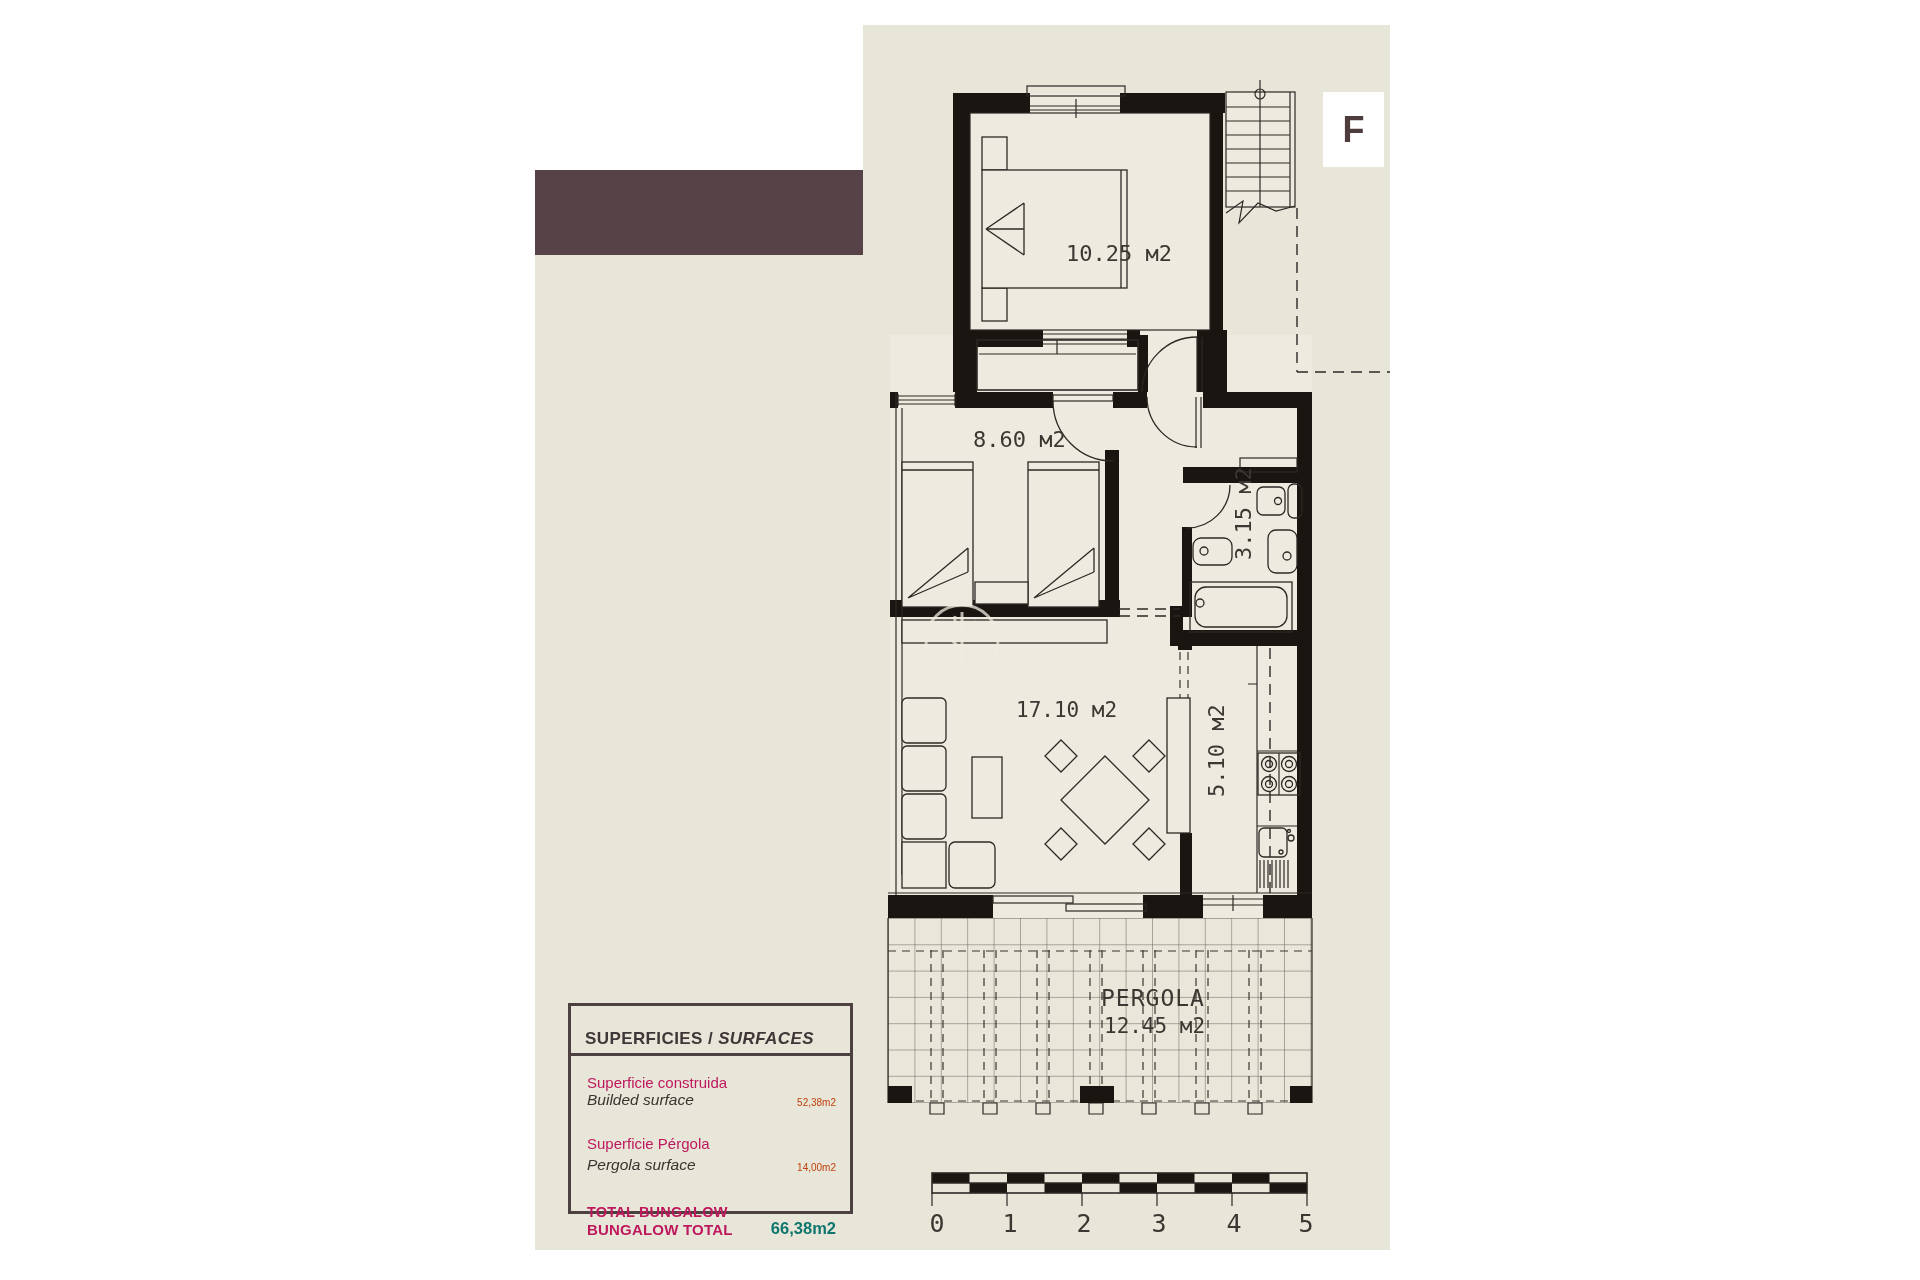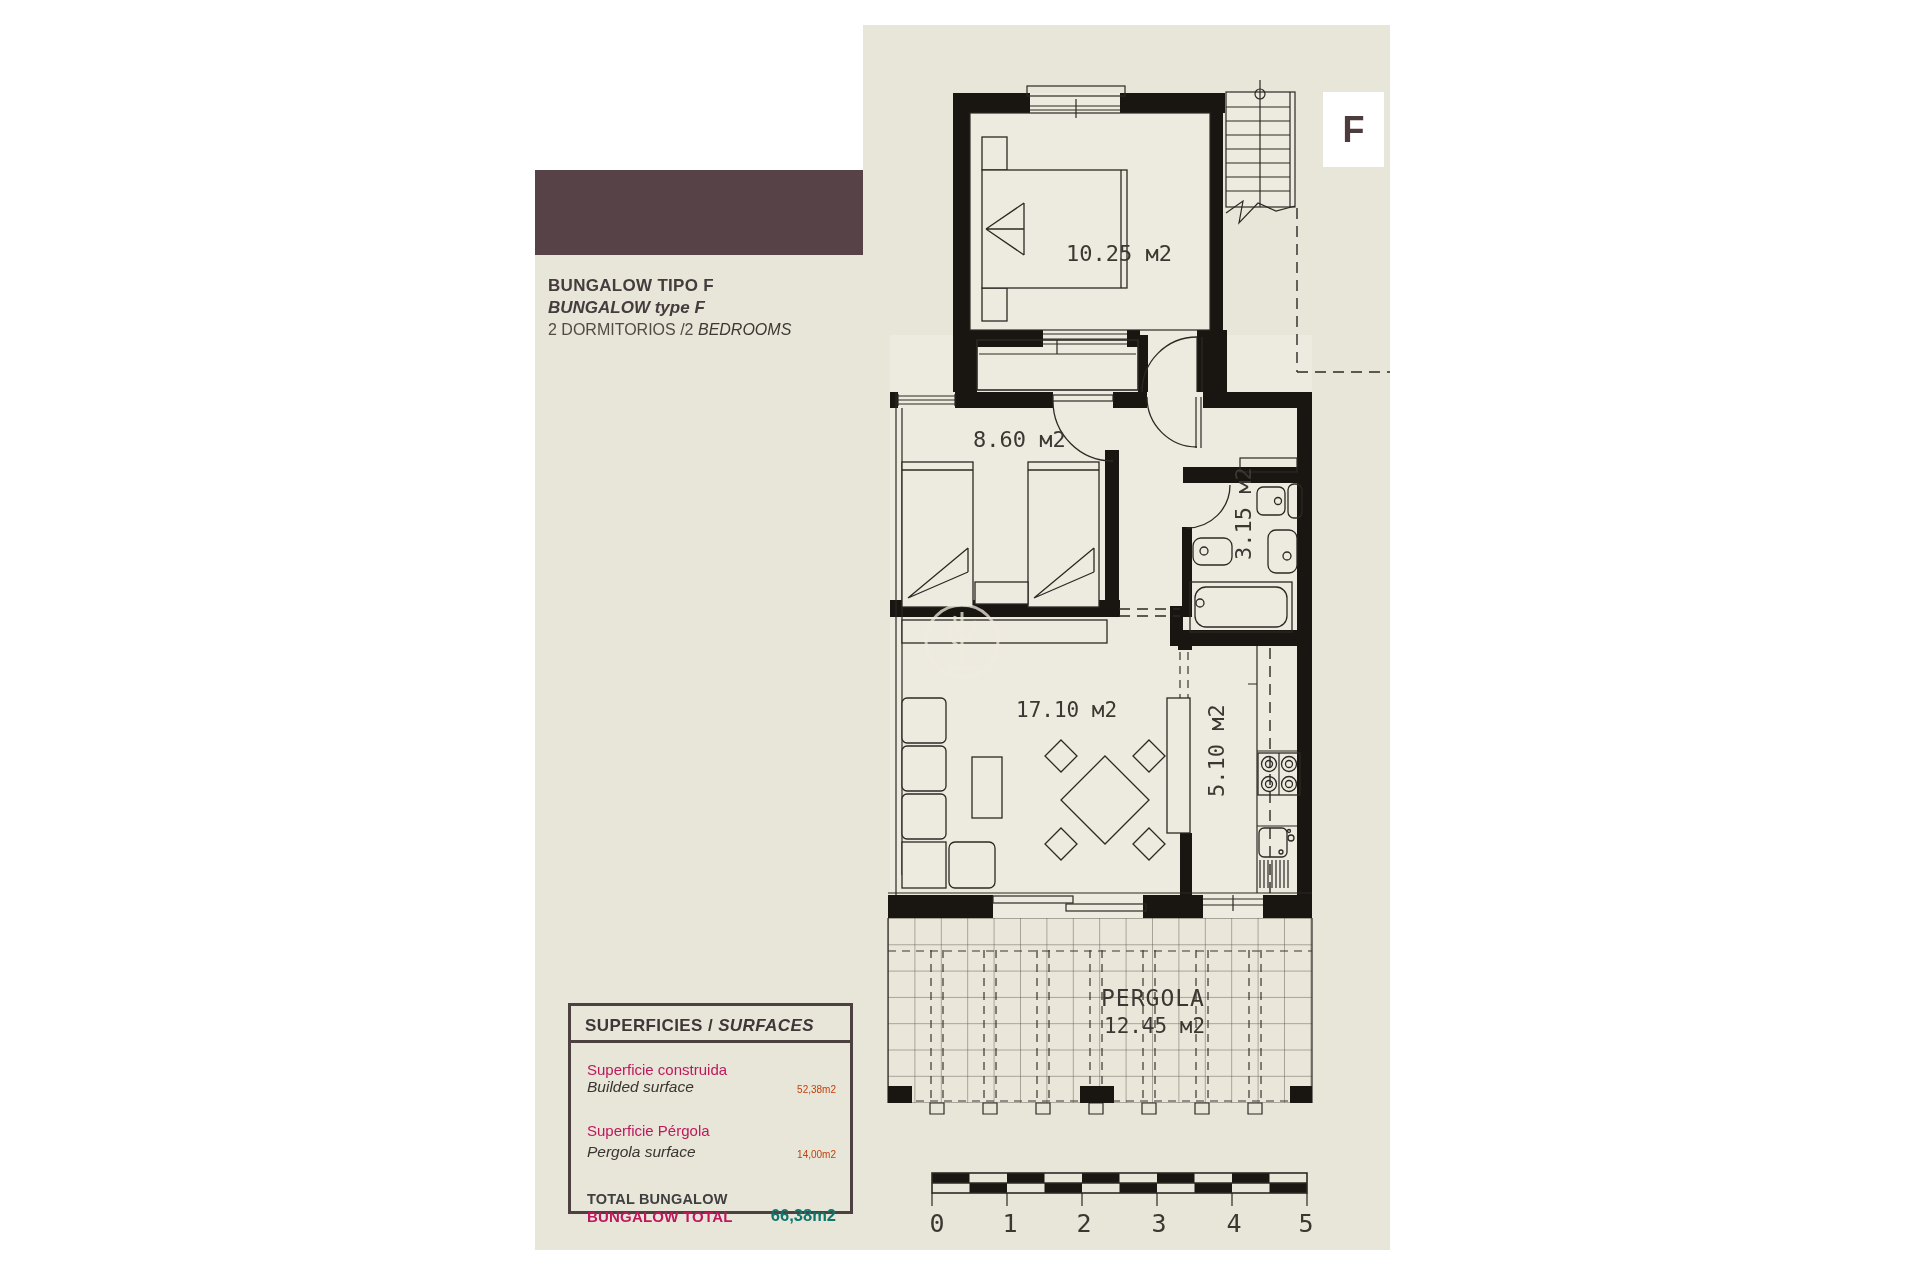--- a/index.html
+++ b/index.html
@@ -10,30 +10,30 @@
   .title-block{position:absolute;left:548px;top:276px;color:#453c3e;}
   .title-line1{font-size:17px;font-weight:bold;letter-spacing:.3px;}
   .title-line2{font-size:17px;font-weight:bold;font-style:italic;margin-top:2px;}
   .title-line3{font-size:16px;color:#514b44;margin-top:3px;}
   .title-line3 .it{font-style:italic;color:#3d3833;}
   .fbox{position:absolute;left:1323px;top:92px;width:61px;height:75px;background:#ffffff;
         display:flex;align-items:center;justify-content:center;
         font-size:36px;font-weight:bold;color:#4e3b3c;}
   .surfaces{position:absolute;left:568px;top:1003px;width:285px;height:211px;
             border:3px solid #4c4040;box-sizing:border-box;background:#e8e5d9;}
-  .surf-header{padding:10px 14px 4px 14px;border-bottom:3px solid #4c4040;
+  .surf-header{padding:23px 14px 4px 14px;border-bottom:3px solid #4c4040;
                font-size:17px;font-weight:bold;color:#3f3637;letter-spacing:.4px;}
   .surf-header .it{font-style:italic;}
   .surf-body{padding:10px 14px 0 16px;}
   .surf-row{display:flex;justify-content:space-between;margin-top:8px;}
   .lbl-es{font-size:15px;color:#be185d;line-height:17px;}
   .lbl-en{font-size:15.5px;color:#39342f;font-style:italic;line-height:18px;}
   .surf-val{font-size:10px;color:#c2410c;align-self:flex-end;margin-bottom:1px;}
   .surf-total{display:flex;justify-content:space-between;margin-top:30px;}
-  .tot1{font-size:14.5px;font-weight:bold;color:#404040;line-height:17px;letter-spacing:.2px;}
+  .tot1{font-size:14.5px;font-weight:bold;color:#be185d;line-height:17px;letter-spacing:.2px;}
   .tot2{font-size:15px;font-weight:bold;color:#be185d;line-height:18px;letter-spacing:.2px;}
   .tot-val{font-size:16.5px;font-weight:bold;color:#0f766e;align-self:flex-end;margin-bottom:1px;}
   svg{position:absolute;left:0;top:0;}
   svg text{font-family:"DejaVu Sans Mono",monospace;fill:#3b3732;}
   .thin{stroke:#2c2925;stroke-width:1.2;fill:none;}
   .thin2{stroke:#2c2925;stroke-width:1.6;fill:none;}
   .wall{fill:#191511;}
   .furn{stroke:#2c2925;stroke-width:1.3;fill:#edebdf;}
   .furnN{stroke:#2c2925;stroke-width:1.3;fill:none;}
   .dash{stroke:#2c2925;stroke-width:1.4;fill:none;stroke-dasharray:11 7;}
@@ -43,25 +43,20 @@
 </head>
 <body>
 
 <div class="page">
 
   <div class="beige" style="left:863px;top:25px;width:527px;height:1225px;"></div>
   <div class="beige" style="left:535px;top:255px;width:328px;height:995px;"></div>
 
   <div class="brand-block"></div>
 
-  <div class="title-block">
-    <div class="title-line1">BUNGALOW TIPO F</div>
-    <div class="title-line2">BUNGALOW type F</div>
-    <div class="title-line3"><span>2 DORMITORIOS /2 </span><span class="it">BEDROOMS</span></div>
-  </div>
 
   <div class="fbox">F</div>
 
   <svg width="1920" height="1280" viewBox="0 0 1920 1280">
     <defs>
       <pattern id="pg" x="888" y="918" width="26.4" height="26.3" patternUnits="userSpaceOnUse">
         <path d="M0,0 H26.4 M0,0 V26.3" stroke="#56514a" stroke-width="0.9" fill="none"></path>
       </pattern>
     </defs>
 

